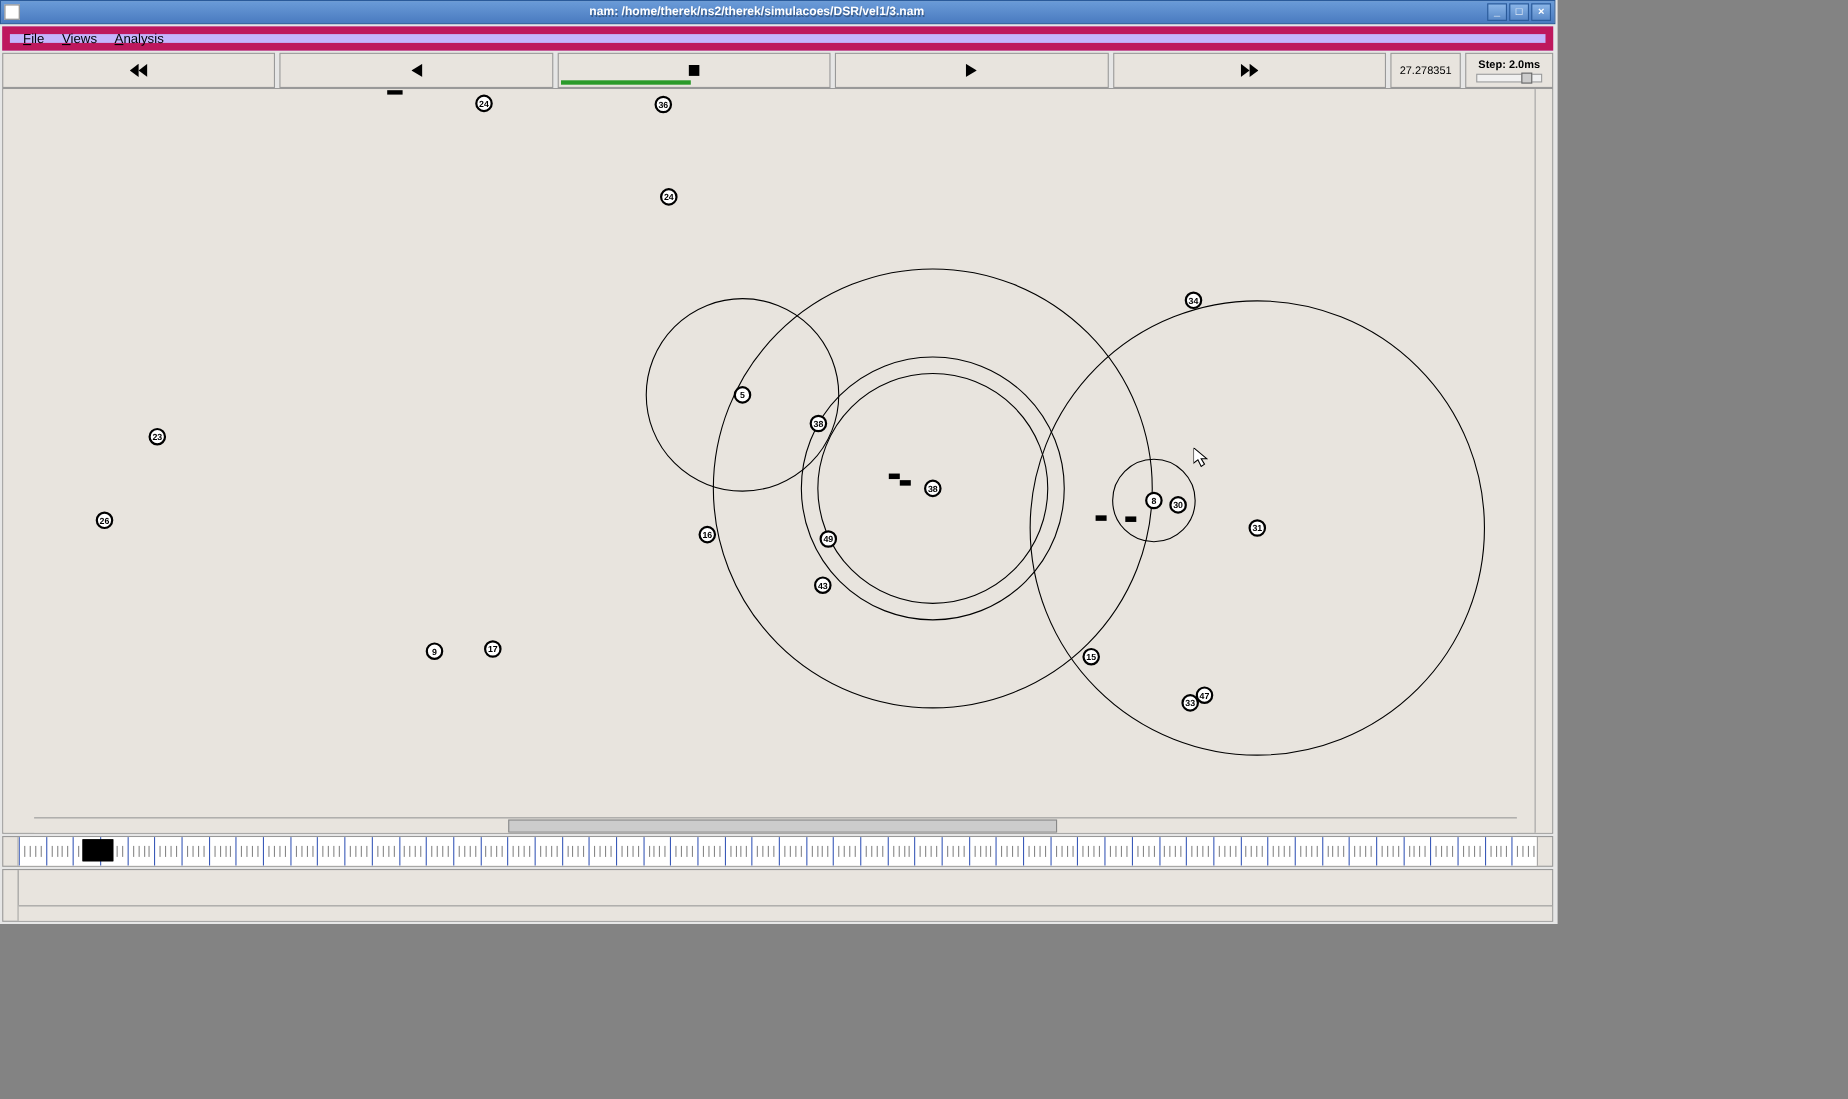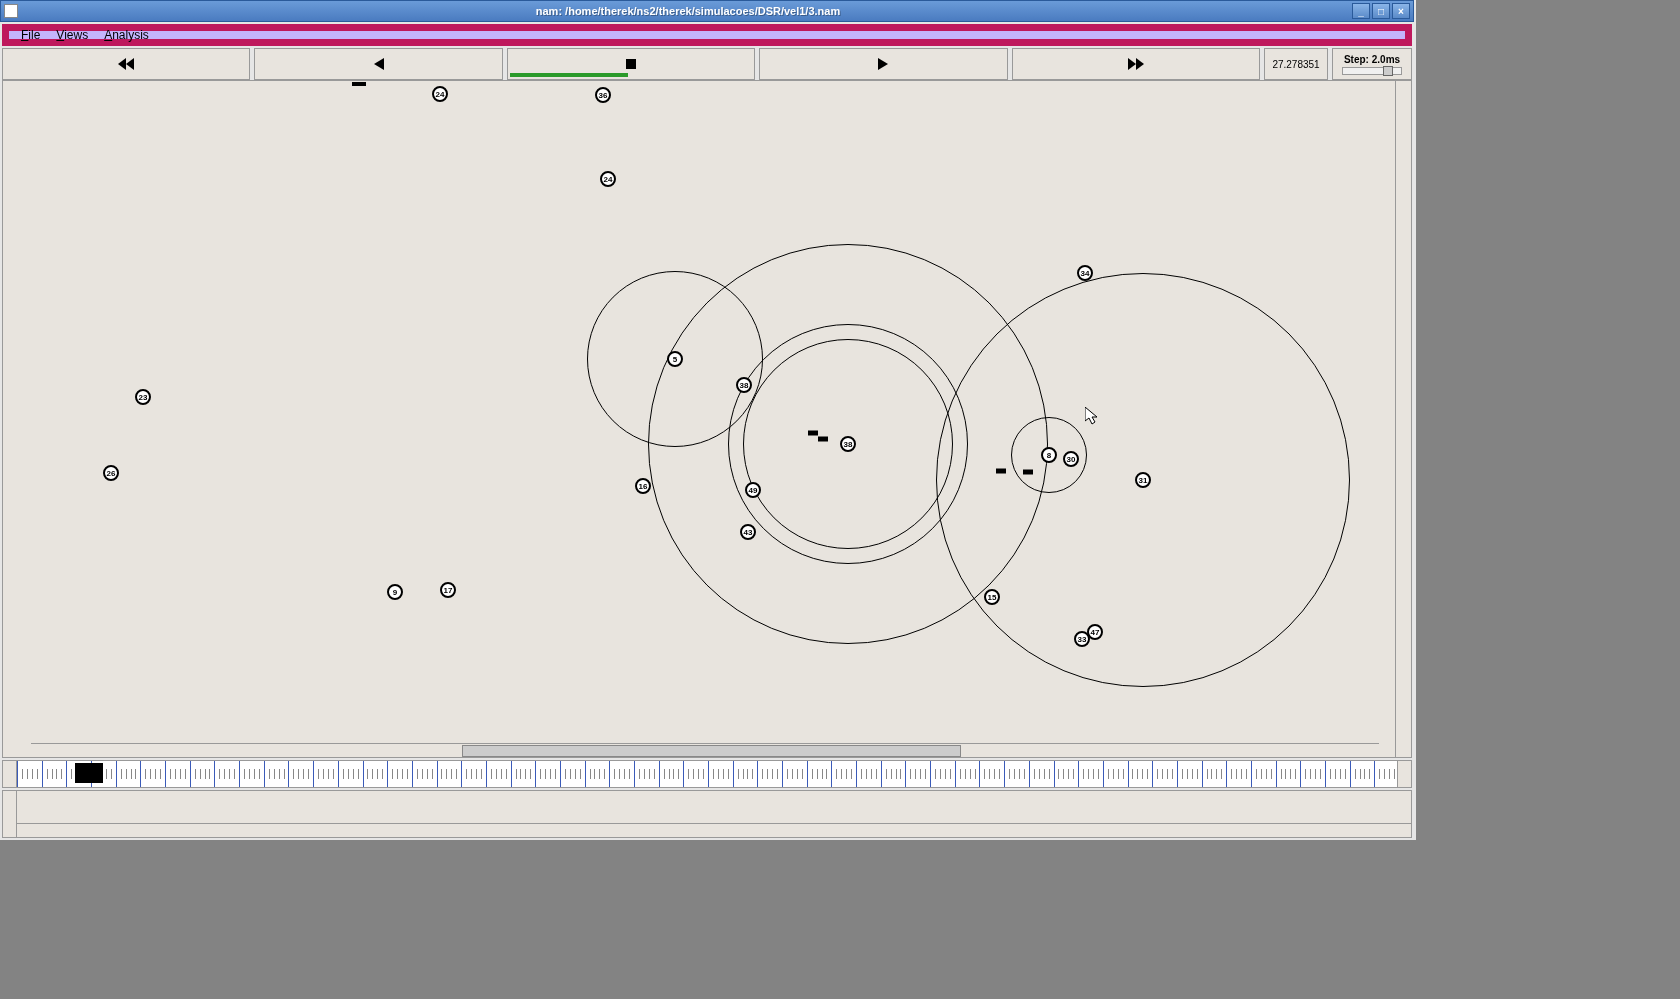--- a/index.html
+++ b/index.html
@@ -149,21 +149,21 @@
             <div class="node" style="left: 437px; top: 13px;">24</div>
             <div class="node" style="left: 600px; top: 14px;">36</div>
             <div class="node" style="left: 605px; top: 98px;">24</div>
             <div class="node" style="left: 1082px; top: 192px;">34</div>
             <div class="node" style="left: 672px; top: 278px;">5</div>
             <div class="node" style="left: 741px; top: 304px;">38</div>
             <div class="node" style="left: 140px; top: 316px;">23</div>
             <div class="node" style="left: 845px; top: 363px;">38</div>
             <div class="node" style="left: 1046px; top: 374px;">8</div>
             <div class="node" style="left: 1068px; top: 378px;">30</div>
-            <div class="node" style="left: 108px; top: 392px;">26</div>
+            <div class="node" style="left: 92px; top: 392px;">26</div>
             <div class="node" style="left: 1140px; top: 399px;">31</div>
             <div class="node" style="left: 640px; top: 405px;">16</div>
             <div class="node" style="left: 750px; top: 409px;">49</div>
             <div class="node" style="left: 745px; top: 451px;">43</div>
             <div class="node" style="left: 392px; top: 511px;">9</div>
             <div class="node" style="left: 445px; top: 509px;">17</div>
             <div class="node" style="left: 989px; top: 516px;">15</div>
             <div class="node" style="left: 1092px; top: 551px;">47</div>
             <div class="node" style="left: 1079px; top: 558px;">33</div>
             <div class="cursor-arr" style="left: 1082px; top: 326px;"><svg width="14" height="18">

